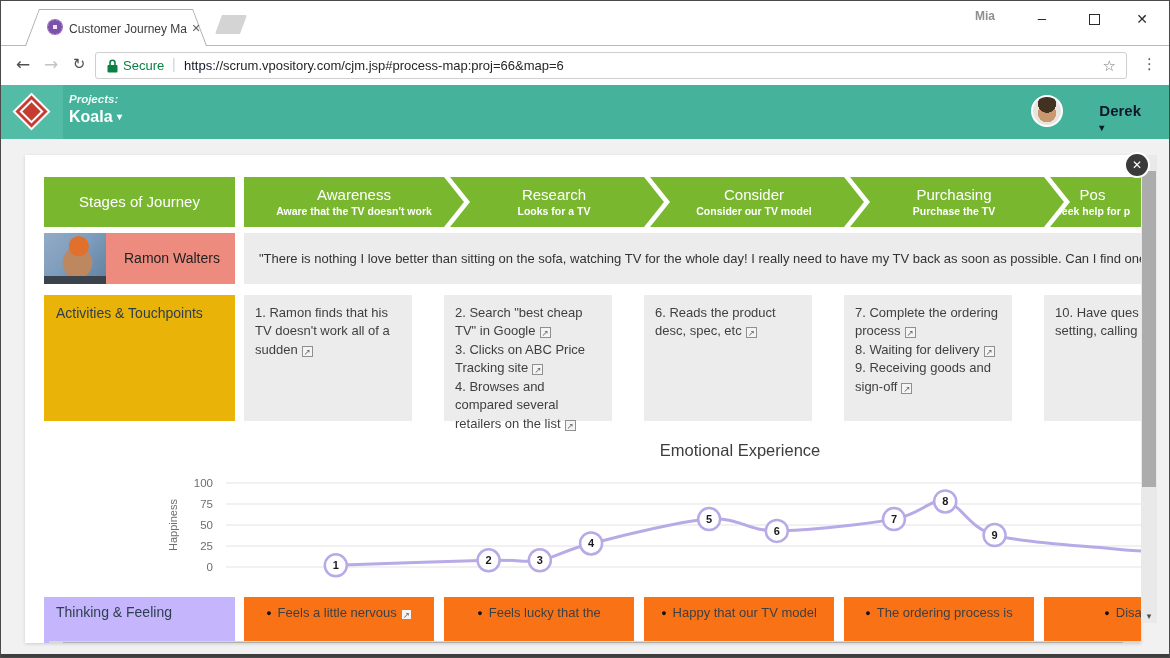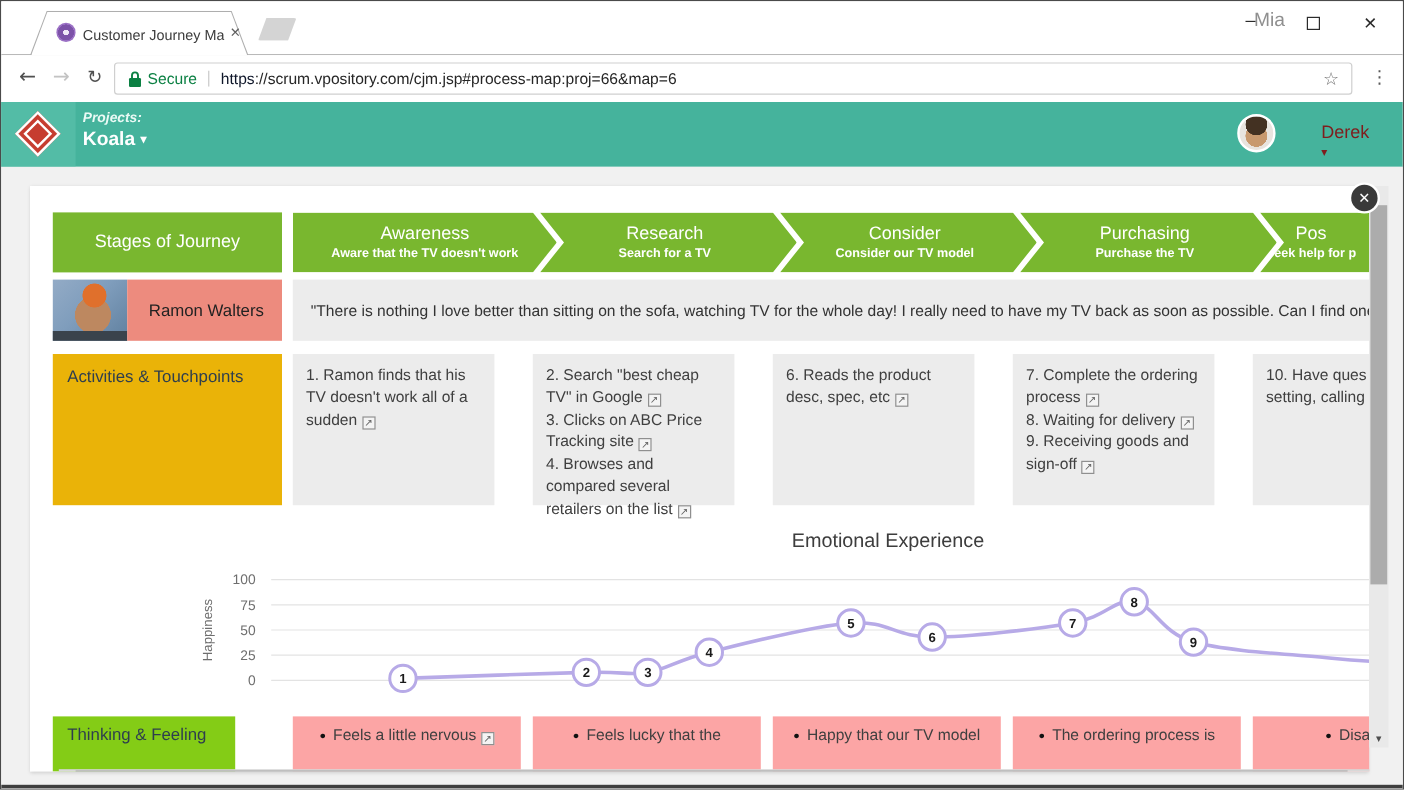--- a/index.html
+++ b/index.html
@@ -18,21 +18,21 @@
   .tab-inner{position:absolute;left:1px;top:1px;width:180px;height:36px;background:#fff;
     clip-path:polygon(0 100%,13.5px 0,166.5px 0,180px 100%);}
   .tab-favicon{position:absolute;left:22px;top:10px;width:16px;height:16px;border-radius:50%;
     background:radial-gradient(circle at 50% 50%, #efe6f7 0 20%, #7c52a8 21% 58%, #9a6fc4 59% 100%);}
   .tab-title{position:absolute;left:44px;top:13px;width:118px;height:15px;overflow:hidden;
     font-size:12px;color:#3c3c3c;white-space:nowrap;}
   .tab-close{position:absolute;left:164px;top:12px;width:14px;height:14px;font-size:11px;
     line-height:14px;text-align:center;color:#5f5f5f;cursor:pointer;}
   .newtab-btn{position:absolute;left:214px;top:14px;width:32px;height:19px;background:#d4d4d4;
     border-radius:2px;clip-path:polygon(7px 0,100% 0,calc(100% - 7px) 100%,0 100%);}
-  .profile-name{position:absolute;left:1044px;top:8px;font-size:16px;font-weight:normal;
+  .profile-name{position:absolute;left:974px;top:8px;font-size:12px;font-weight:bold;
     color:#8f8f8f;text-shadow:0 0 1px #fff;}
   .win-controls{position:absolute;right:8px;top:6px;width:160px;height:28px;}
   .win-btn{position:absolute;top:0;width:30px;height:26px;text-align:center;color:#2b2b2b;cursor:pointer;}
   .btn-min{right:104px;font-size:15px;line-height:22px;}
   .btn-max{right:52px;}
   .btn-max .box{display:inline-block;width:11px;height:11px;border:1px solid #2b2b2b;margin-top:7px;}
   .btn-close{right:4px;font-size:14px;line-height:24px;}
   
   .toolbar{position:absolute;left:0;top:45px;width:100%;height:39px;background:#fff;}
   .nav-icon{position:absolute;top:4px;width:28px;height:28px;text-align:center;line-height:28px;
@@ -61,21 +61,21 @@
   .projects-label{font-size:11.5px;font-weight:bold;color:#eafaf5;font-style:italic;}
   .project-name{font-size:16px;font-weight:bold;margin-top:3px;}
   .caret{font-size:10px;vertical-align:2px;}
   .user-area{position:absolute;right:14px;top:9px;height:36px;cursor:pointer;}
   .avatar{position:absolute;right:92px;top:1px;width:32px;height:32px;border-radius:50%;
     border:2px solid #fff;
     background:
       radial-gradient(circle at 50% 24%, #433122 0 35%, rgba(0,0,0,0) 36%),
       radial-gradient(circle at 50% 58%, #c8996e 0 42%, rgba(0,0,0,0) 43%),
       #e8e4df;}
-  .user-name{position:absolute;right:14px;top:8px;font-size:15px;font-weight:normal;color:#7f1d1d;}
+  .user-name{position:absolute;right:14px;top:8px;font-size:15px;font-weight:bold;color:#0f172a;}
   
   .page{position:absolute;left:0;top:138px;width:100%;height:520px;background:#f1f1f1;}
   .panel{position:absolute;left:24px;top:16px;width:1116px;height:488px;background:#fff;
     box-shadow:0 1px 3px rgba(0,0,0,0.15);overflow:hidden;}
   .panel-close{position:absolute;left:1125px;top:15px;width:22px;height:22px;border-radius:50%;
     background:#3a3a3a;color:#fff;font-size:12px;line-height:22px;text-align:center;
     box-shadow:0 0 0 2px #fff;z-index:6;cursor:pointer;}
   .rowlabel{position:absolute;color:#2e3e4e;font-weight:normal;}
   .stages-label{left:19px;top:22px;width:191px;height:50px;background:#79b72f;color:#fff;
     font-size:15px;text-align:center;line-height:50px;}
@@ -95,23 +95,23 @@
     font-size:13px;color:#333;line-height:51px;padding-left:15px;white-space:nowrap;overflow:hidden;}
   .activities-label{left:19px;top:140px;width:191px;height:126px;background:#eab308;
     font-size:14px;padding:10px 0 0 12px;}
   .act-col{position:absolute;top:140px;width:168px;height:126px;background:#ececec;
     padding:9px 11px;font-size:13px;color:#3f3f3f;line-height:1.42;}
   .cell-item{margin:0;}
   .nowrap .cell-item{white-space:nowrap;}
   .link-icon{display:inline-block;width:11px;height:11px;border:1px solid #8f8f8f;background:#f4f4f4;
     color:#666;font-size:8.5px;line-height:10px;text-align:center;vertical-align:-1px;margin-left:4px;
     font-family:"DejaVu Sans",sans-serif;cursor:pointer;}
-  .think-label{left:19px;top:442px;width:152px;height:46px;background:#84cc16;
+  .think-label{left:19px;top:442px;width:191px;height:46px;background:#c4b5fd;
     font-size:14px;padding:7px 0 0 12px;}
-  .think-cell{position:absolute;top:442px;width:190px;height:46px;background:#fca5a5;
+  .think-cell{position:absolute;top:442px;width:190px;height:46px;background:#f97316;
     font-size:13px;color:#3f3f3f;text-align:center;padding-top:8px;white-space:nowrap;}
   .bullet{font-size:9px;vertical-align:1px;margin-right:6px;color:#111;}
   .chart-svg{position:absolute;left:0;top:276px;}
   
   .v-scrollbar{position:absolute;left:1140px;top:16px;width:16px;height:468px;background:#e9e9e9;cursor:pointer;}
   .v-thumb{position:absolute;left:1px;top:16px;width:14px;height:316px;background:#acacac;}
   .v-arrow{position:absolute;left:0;bottom:2px;width:16px;text-align:center;font-size:9px;color:#4d4d4d;
     font-family:"DejaVu Sans",sans-serif;}
   .h-scrollbar{position:absolute;left:24px;top:486px;width:1104px;height:17px;background:#d8d8d8;cursor:pointer;}
   .h-thumb{position:absolute;left:14px;top:1px;width:1060px;height:15px;background:#aeaeae;}
@@ -174,21 +174,21 @@
   <div class="page">
     <div class="panel">
       <div class="rowlabel stages-label">Stages of Journey</div>
       <div id="stages">
           <div class="stage" style="left: 219px; width: 220px; clip-path: polygon(0px 0px, 200px 0px, 220px 50%, 200px 100%, 0px 100%);">
             <div class="stage-name">Awareness</div>
             <div class="stage-desc">Aware that the TV doesn't work</div>
           </div>
           <div class="stage" style="left: 419px; width: 220px; clip-path: polygon(6px 0px, 200px 0px, 220px 50%, 200px 100%, 6px 100%, 26px 50%);">
             <div class="stage-name">Research</div>
-            <div class="stage-desc">Search for a TV</div>
+            <div class="stage-desc">Looks for a TV</div>
           </div>
           <div class="stage" style="left: 619px; width: 220px; clip-path: polygon(6px 0px, 200px 0px, 220px 50%, 200px 100%, 6px 100%, 26px 50%);">
             <div class="stage-name">Consider</div>
             <div class="stage-desc">Consider our TV model</div>
           </div>
           <div class="stage" style="left: 819px; width: 220px; clip-path: polygon(6px 0px, 200px 0px, 220px 50%, 200px 100%, 6px 100%, 26px 50%);">
             <div class="stage-name">Purchasing</div>
             <div class="stage-desc">Purchase the TV</div>
           </div>
           <div class="stage" style="left: 1019px; width: 220px; clip-path: polygon(6px 0px, 200px 0px, 220px 50%, 200px 100%, 6px 100%, 26px 50%);">

